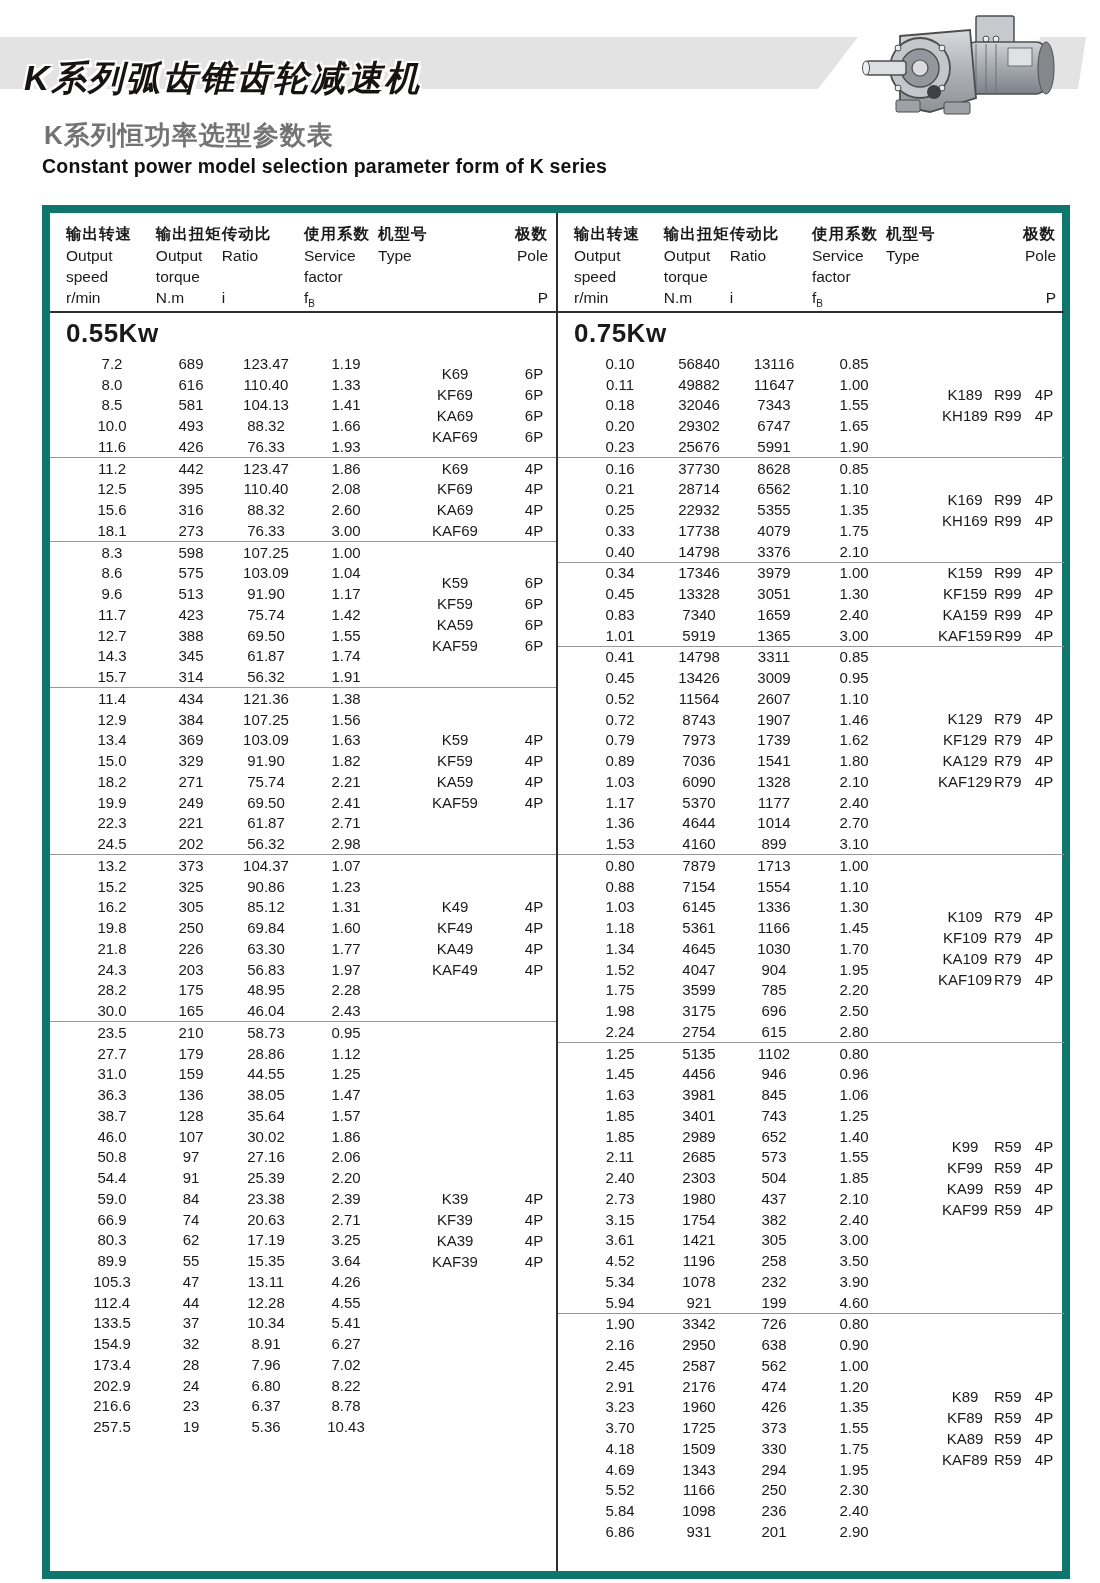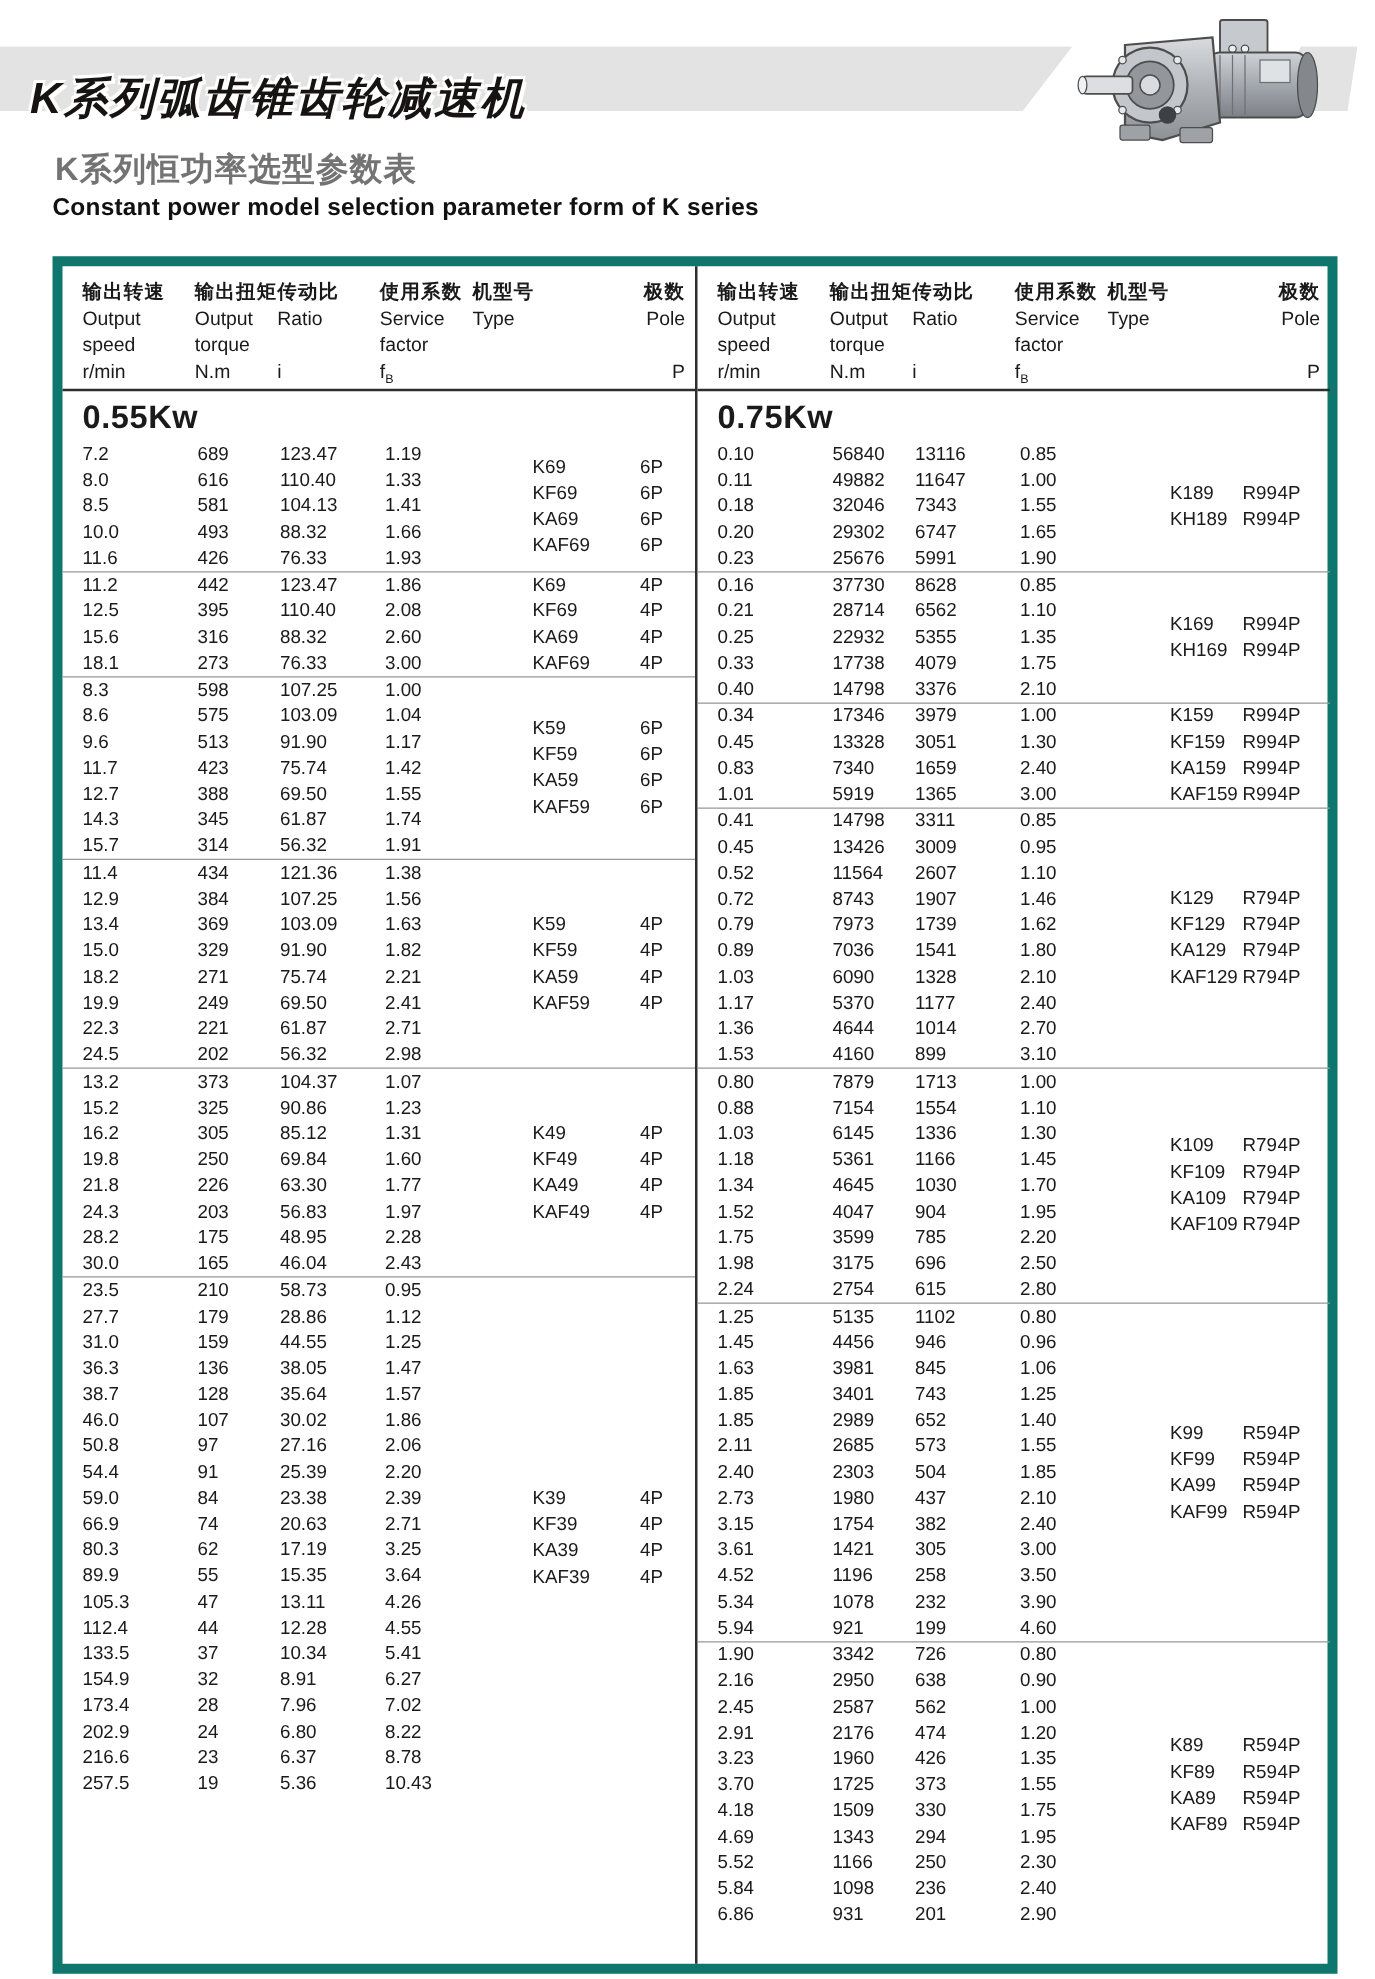--- a/index.html
+++ b/index.html
@@ -62,21 +62,21 @@
   .c2{width:84px;}
   .c3{width:76px;}
   .c4{width:130px;}
   .c5{width:44px;}
 
   .power{
     height:40px;line-height:40px;padding-left:16px;
     font-size:26px;font-weight:bold;letter-spacing:0.5px;
   }
 
-  .block{position:relative;border-bottom:1px solid #979797;}
+  .block{position:relative;border-bottom:1px solid #979797;text-align:center;}
   .block:last-child{border-bottom:none;}
   .row{display:flex;height:20.75px;align-items:center;font-size:15px;}
   .row span{display:block;}
 
   .types{
     position:absolute;top:0;bottom:0;left:376px;width:126px;
     display:flex;flex-direction:column;justify-content:center;
   }
   .half.right .types{left:378px;}
   .trow{display:flex;height:21px;align-items:center;font-size:15px;white-space:nowrap;}

